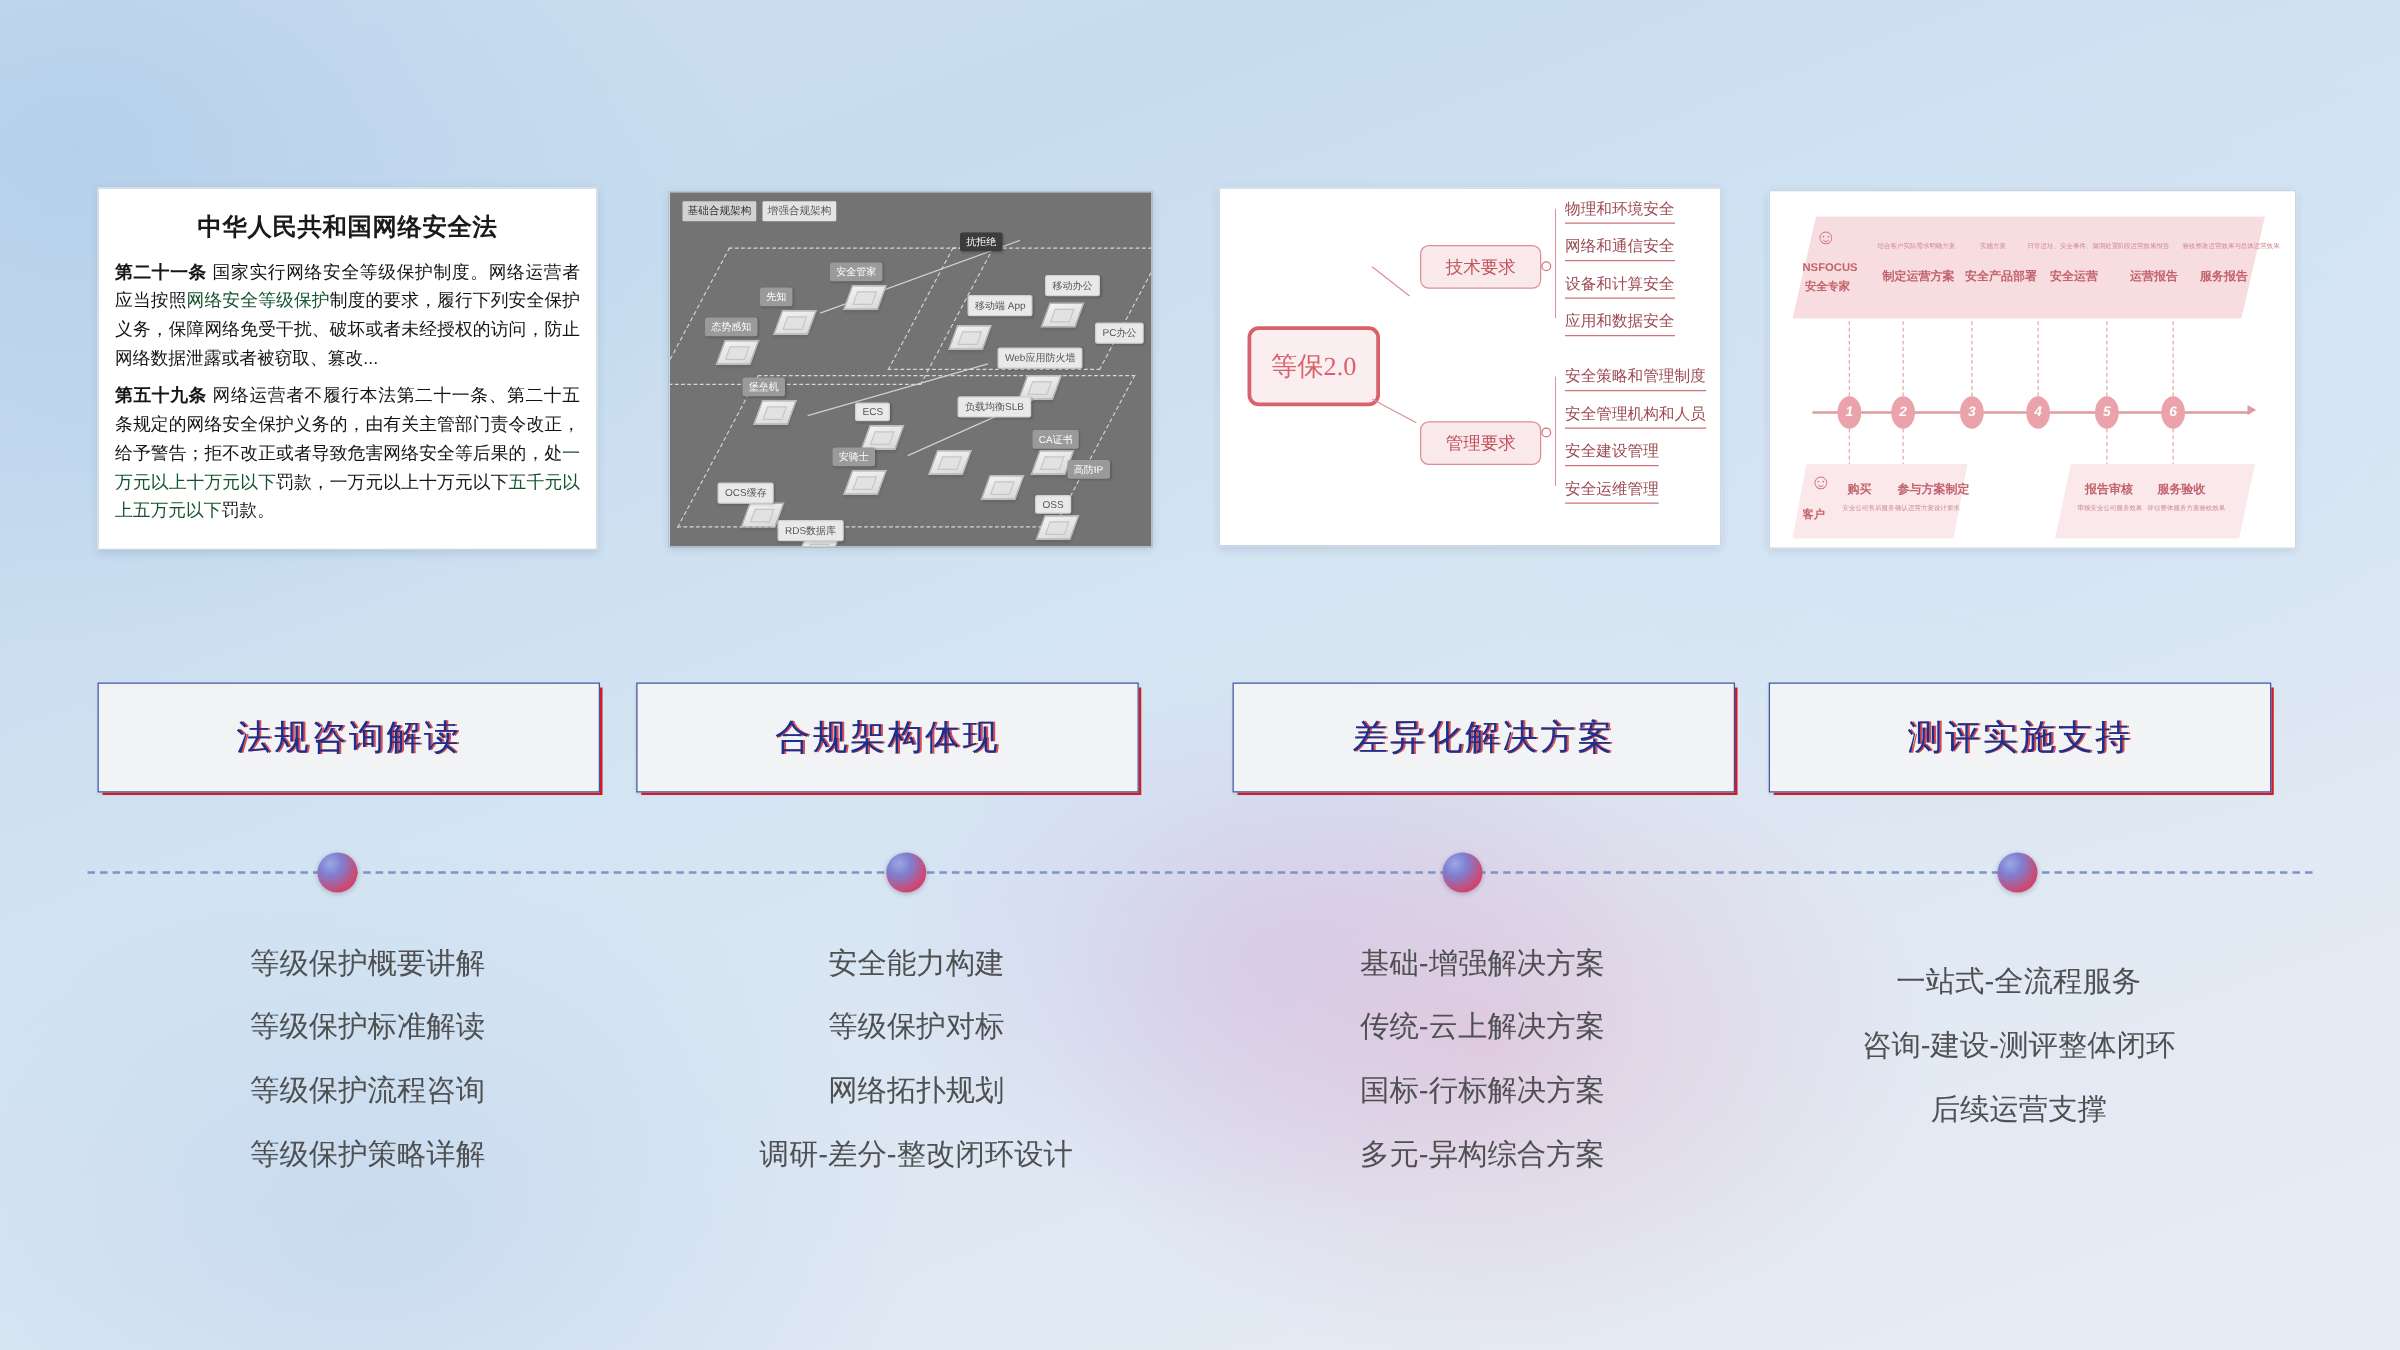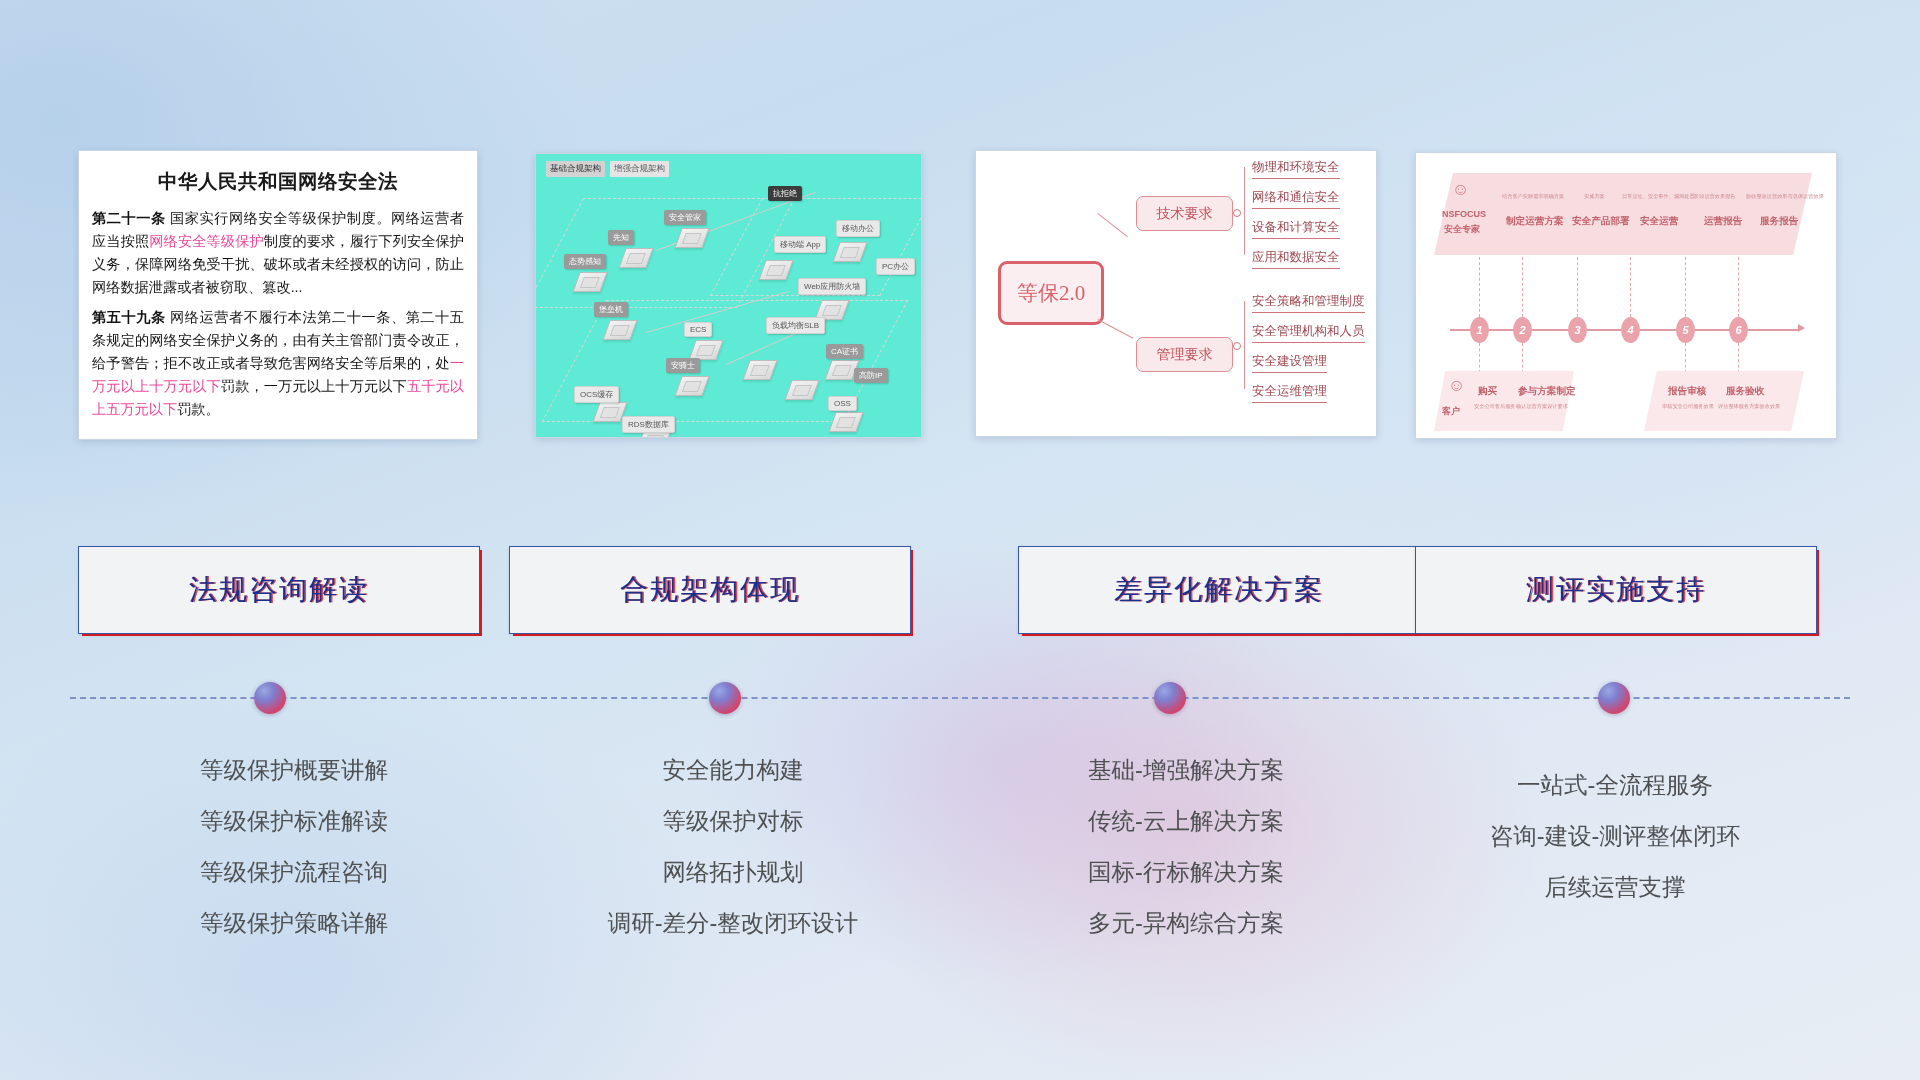--- a/index.html
+++ b/index.html
@@ -18,24 +18,24 @@
 
   
   .card{position:absolute;background:#fff;border:1px solid #c9d6e2;
         box-shadow:0 2px 7px rgba(40,70,110,.16);overflow:hidden;}
 
   
   #card-law{left:78px;top:150px;width:400px;height:290px;padding:14px 13px 10px;box-sizing:border-box;}
   #card-law .law-title{text-align:center;font-weight:bold;font-size:19.5px;color:#1a1a1a;margin:3px 0 12px;letter-spacing:.5px;}
   #card-law p{margin:0 0 7px;font-size:14.2px;line-height:1.62;color:#141414;text-align:justify;}
   #card-law .art{font-weight:bold;}
-  #card-law .hl{color:#ec4899;}
-
-  
-  #card-arch{left:535px;top:153px;width:385px;height:283px;background:#5eead4;}
+  #card-law .hl{color:#14532d;}
+
+  
+  #card-arch{left:535px;top:153px;width:385px;height:283px;background:#737373;}
   .arch-tabs{position:absolute;left:10px;top:7px;display:flex;gap:5px;}
   .arch-tabs span{font-size:8.5px;color:#5a5a5a;background:#e4e4e4;padding:2px 4px;border-radius:1px;}
   .arch-tabs span.on{background:#d2d2d2;color:#333;}
   .node{position:absolute;font-size:8px;color:#fff;background:#9a9a9a;padding:2px 5px;border-radius:2px;white-space:nowrap;
         box-shadow:1px 1px 2px rgba(0,0,0,.18);}
   .node.lt{background:#e9e9e9;color:#555;border:1px solid #d2d2d2;}
   .node.dk{background:#3c3c3c;}
   .cube{position:absolute;width:26px;height:18px;background:linear-gradient(160deg,#f3f3f3,#d9d9d9);
         border:1px solid #bdbdbd;transform:skewX(-20deg);box-shadow:1px 2px 2px rgba(0,0,0,.10);}
   .cube:after{content:"";position:absolute;left:5px;top:4px;width:14px;height:9px;background:#e2e2e2;border:1px solid #c6c6c6;}
@@ -73,21 +73,21 @@
   .ns-tick{position:absolute;width:0;border-left:1px dashed #e4a8ae;}
   .ns-person{position:absolute;color:#cf7c85;font-size:17px;line-height:1;}
 
   
   .hdr{position:absolute;top:546px;height:86px;background:#f2f3f4;border:1.6px solid #3856a8;
        box-shadow:3px 3px 0 -1px #d31c20, 0 1px 3px rgba(0,0,0,.10);
        display:flex;align-items:center;justify-content:center;}
   .hdr .t{font-size:28px;color:#1b2f8f;letter-spacing:2px;text-shadow:1.6px 0 0 rgba(211,28,32,.78);}
   #hdr-0{left:78px;width:400px;}
   #hdr-1{left:509px;width:400px;}
-  #hdr-2{left:986px;width:400px;margin-left:32px;}
+  #hdr-2{left:986px;width:400px;}
   #hdr-3{left:1415px;width:400px;}
 
   
   .tl-line{position:absolute;left:70px;top:697px;width:1780px;height:0;border-top:2px dashed #7f93c4;}
   .tl-dot{position:absolute;top:682px;width:32px;height:32px;border-radius:50%;
           background:radial-gradient(circle at 32% 28%,#9aa8e2 0%,#7f7fd0 30%,#d0456e 72%,#c33b62 100%);
           box-shadow:0 1px 4px rgba(60,40,90,.30);}
 
   
   .col{position:absolute;top:745px;width:400px;text-align:center;}

